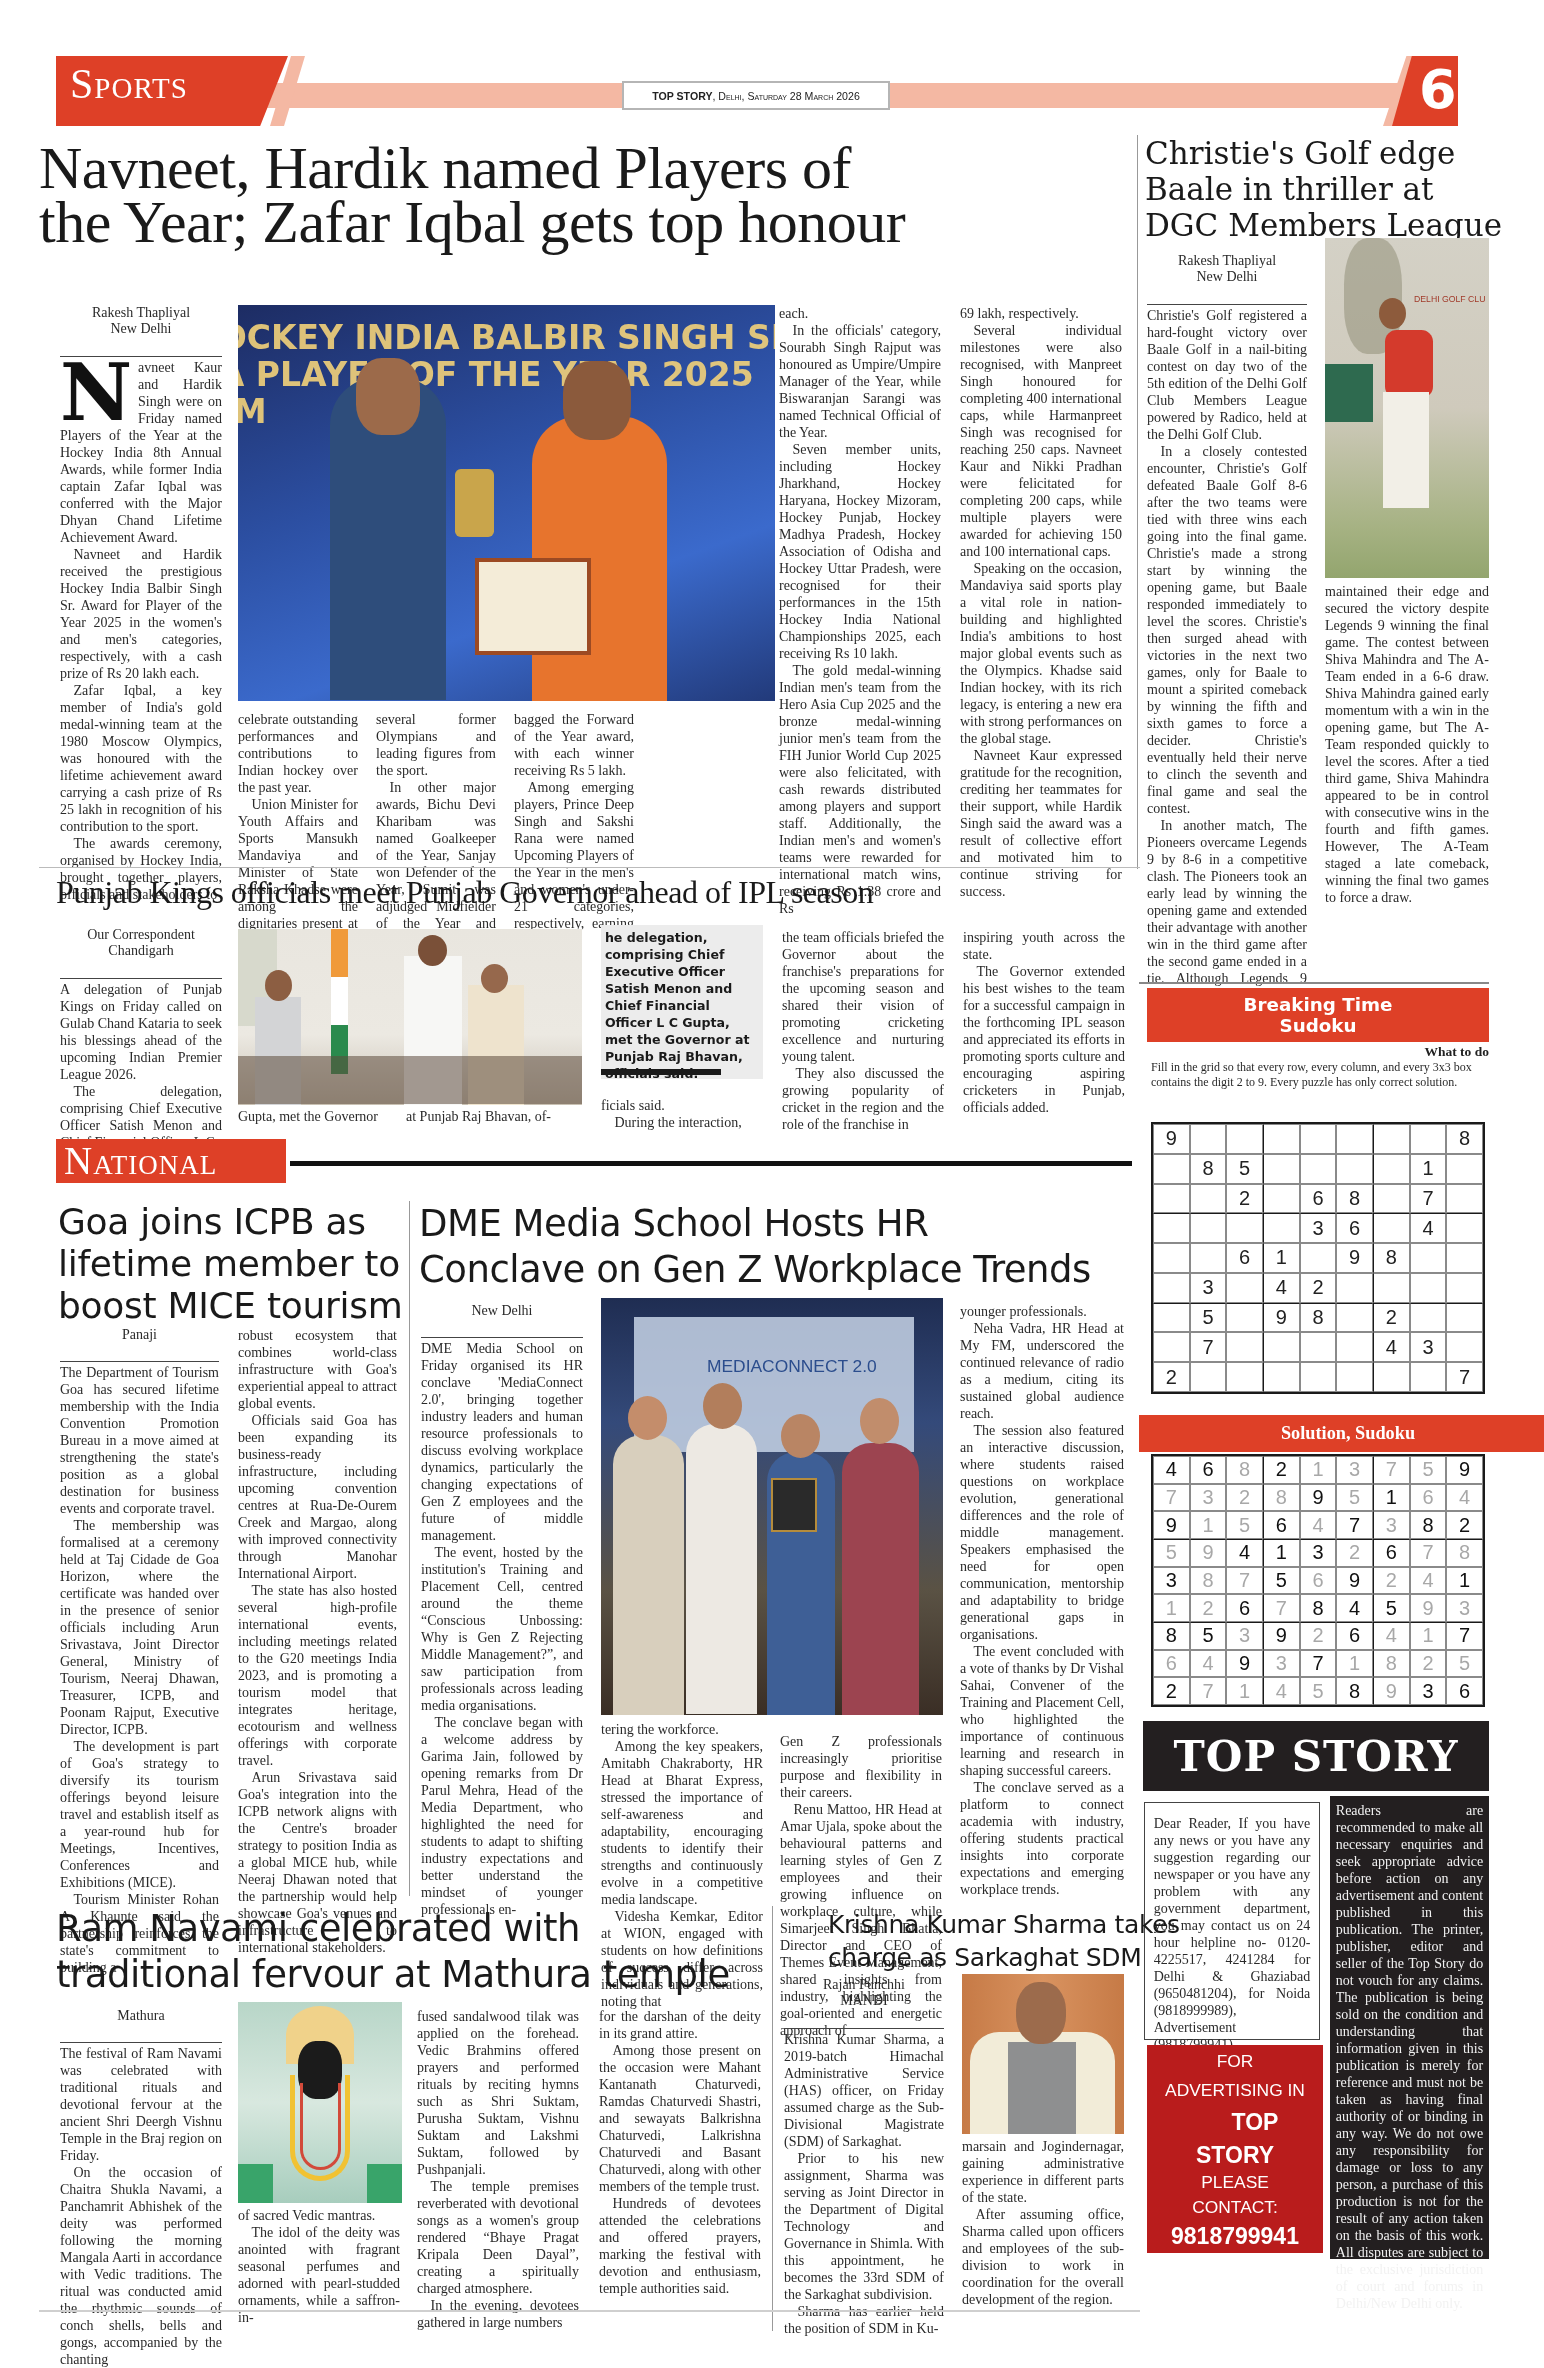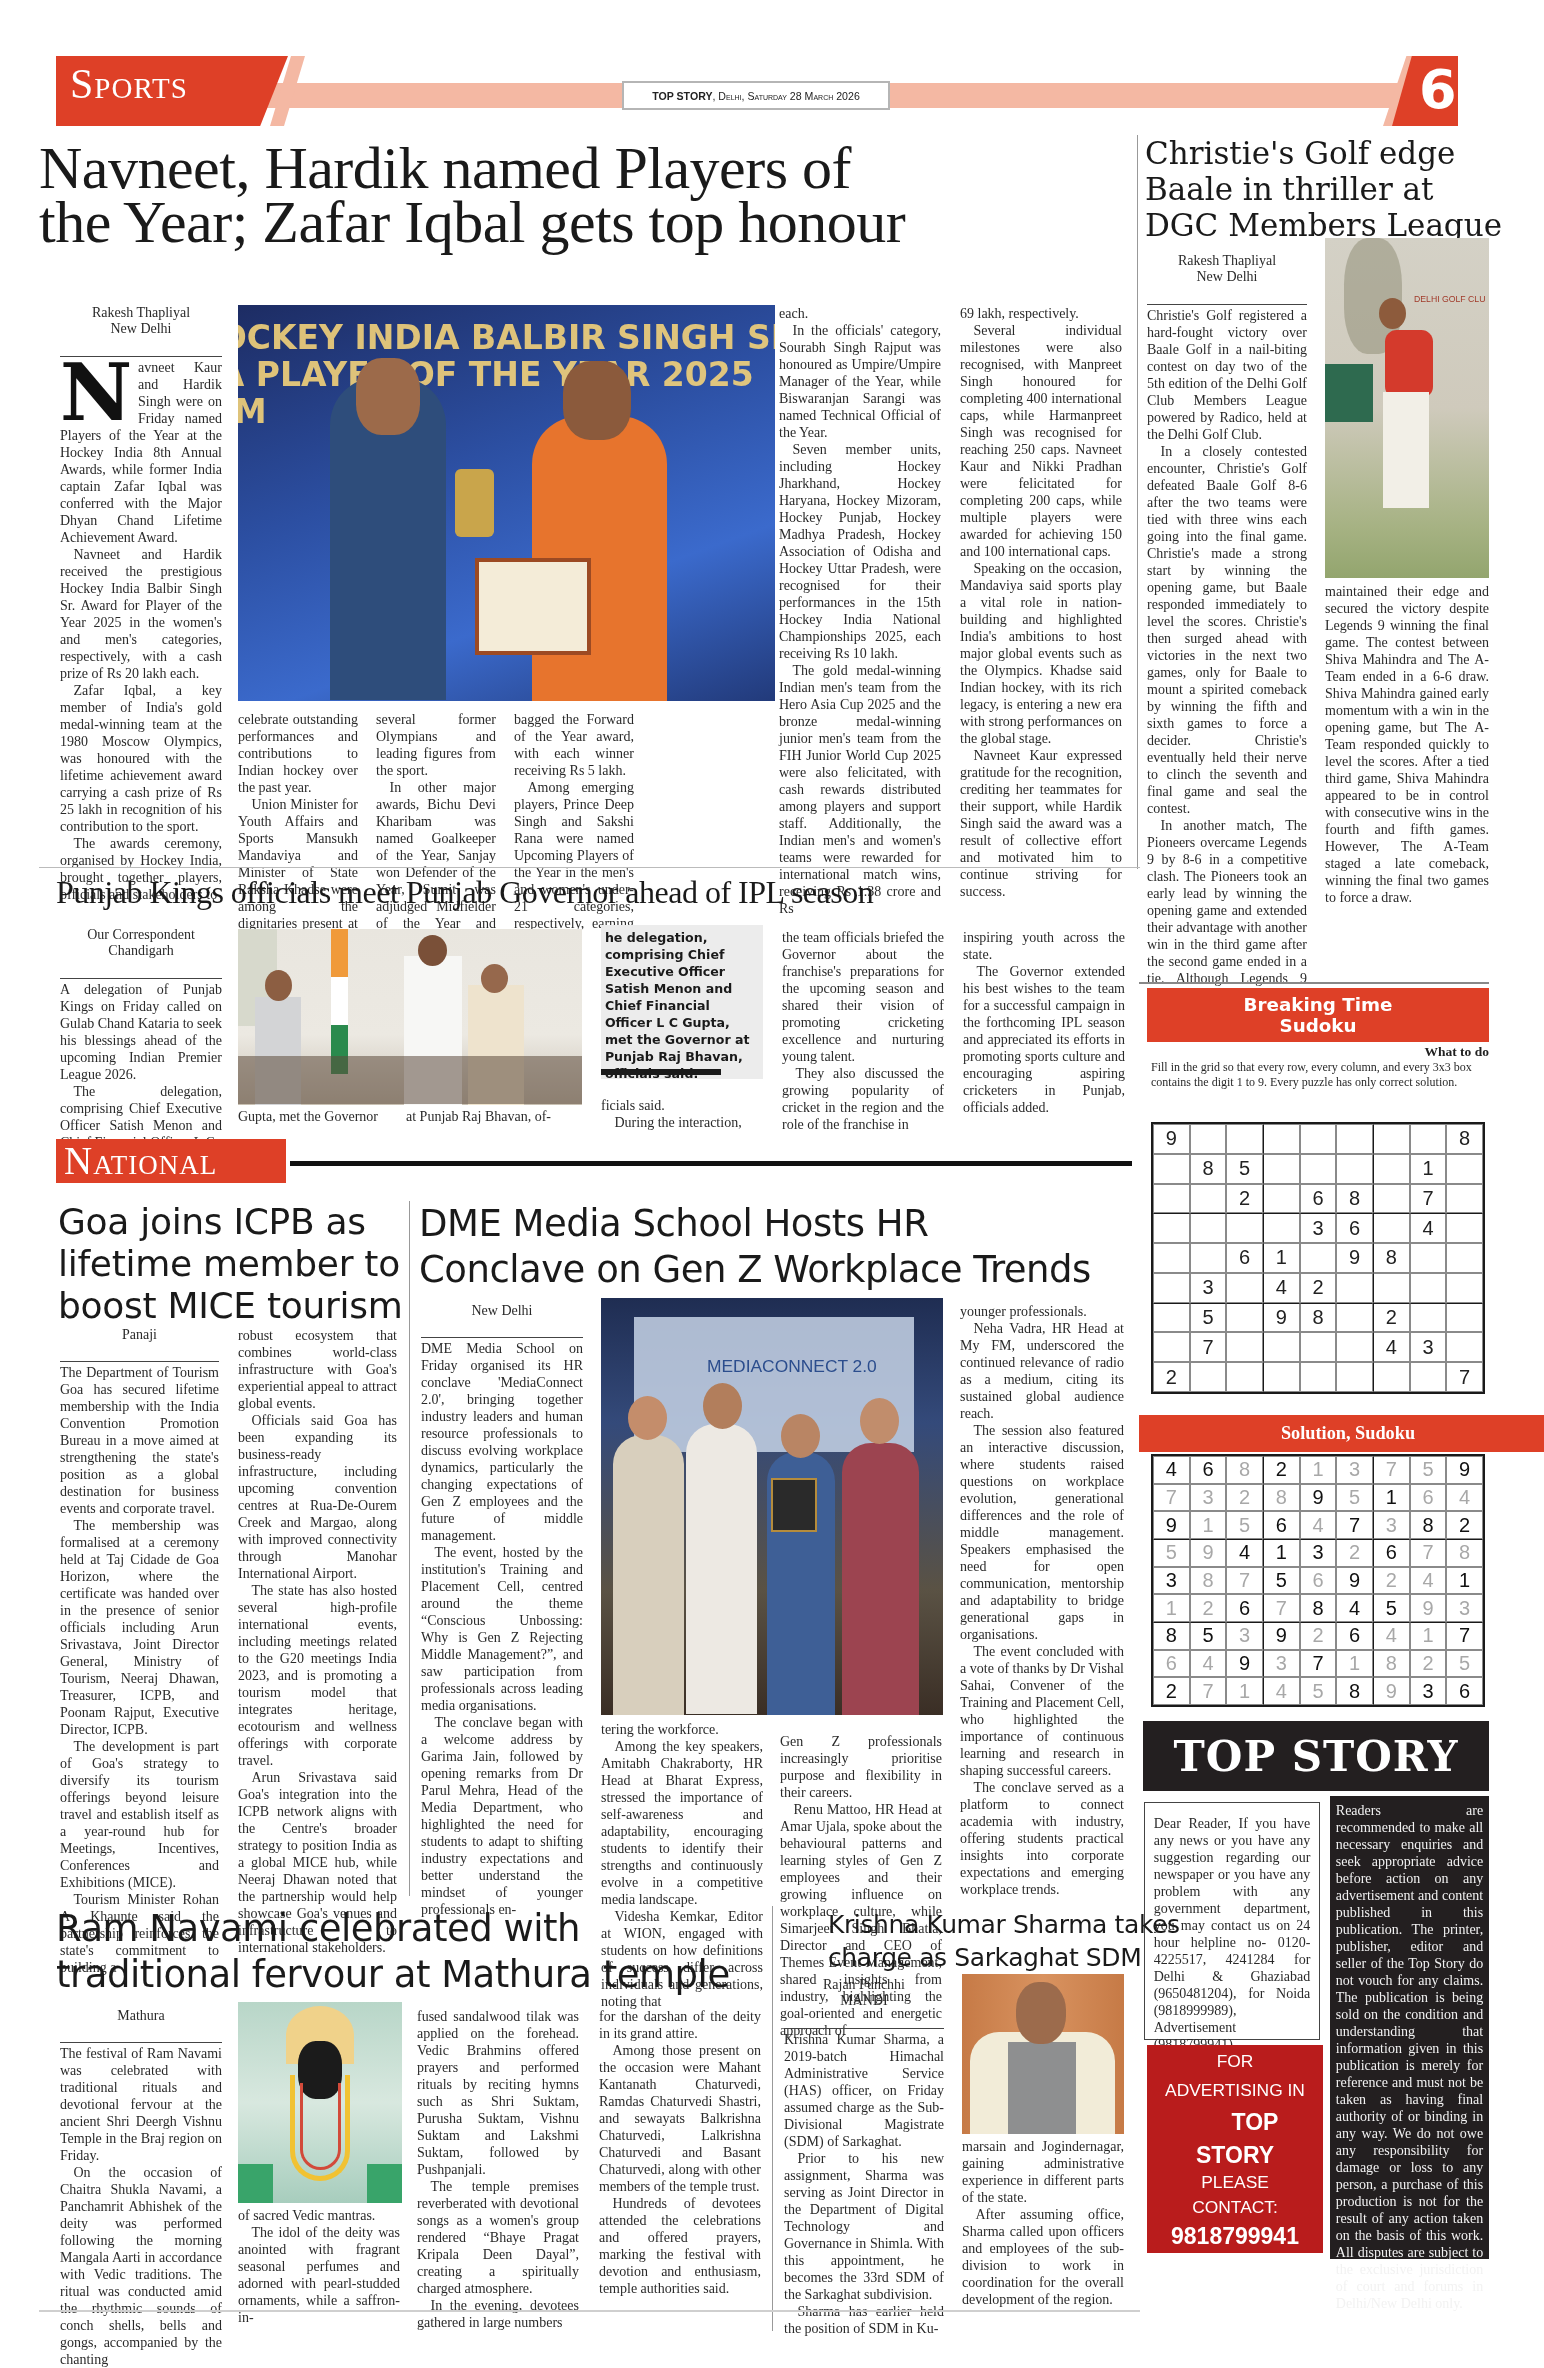--- a/index.html
+++ b/index.html
@@ -122,21 +122,21 @@
 </div>
 
 <div class="hrule" style="left:1139px; top:982px; width:350px; height:1.9px;"></div>
 
 <div>
   <div class="abs red" style="left:1147px; top:988px; width:342px; height:54px; display:flex; flex-direction:column; align-items:center; justify-content:center;">
     <div style="font-family:'DejaVu Sans',sans-serif; font-weight:bold; font-size:18.3px; color:#fff; line-height:21px;">Breaking Time</div>
     <div style="font-family:'DejaVu Sans',sans-serif; font-weight:bold; font-size:18.3px; color:#fff; line-height:21px;">Sudoku</div>
   </div>
   <div class="abs" style="left:1147px; top:1044px; width:342px; text-align:right; font-family:'Liberation Serif',serif; font-weight:bold; font-size:13.5px;">What to do</div>
-  <div class="abs" style="left:1151px; top:1060px; width:334px; font-family:'Liberation Serif',serif; font-size:12px; line-height:14.5px; color:#2a2a2a;">Fill in the grid so that every row, every column, and every 3x3 box contains the digit 1 to 9. Every puzzle has only correct solution.</div>
+  <div class="abs" style="left:1151px; top:1060px; width:334px; font-family:'Liberation Serif',serif; font-size:12px; line-height:14.5px; color:#2a2a2a;">Fill in the grid so that every row, every column, and every 3x3 box contains the digit 2 to 9. Every puzzle has only correct solution.</div>
 
   <div class="sudoku" id="sudoku-puzzle" style="left:1151px; top:1122px; width:334px; height:272px;">
       <div class="cell">9</div>
       <div class="cell"></div>
       <div class="cell"></div>
       <div class="cell bl"></div>
       <div class="cell"></div>
       <div class="cell"></div>
       <div class="cell bl"></div>
       <div class="cell"></div>

